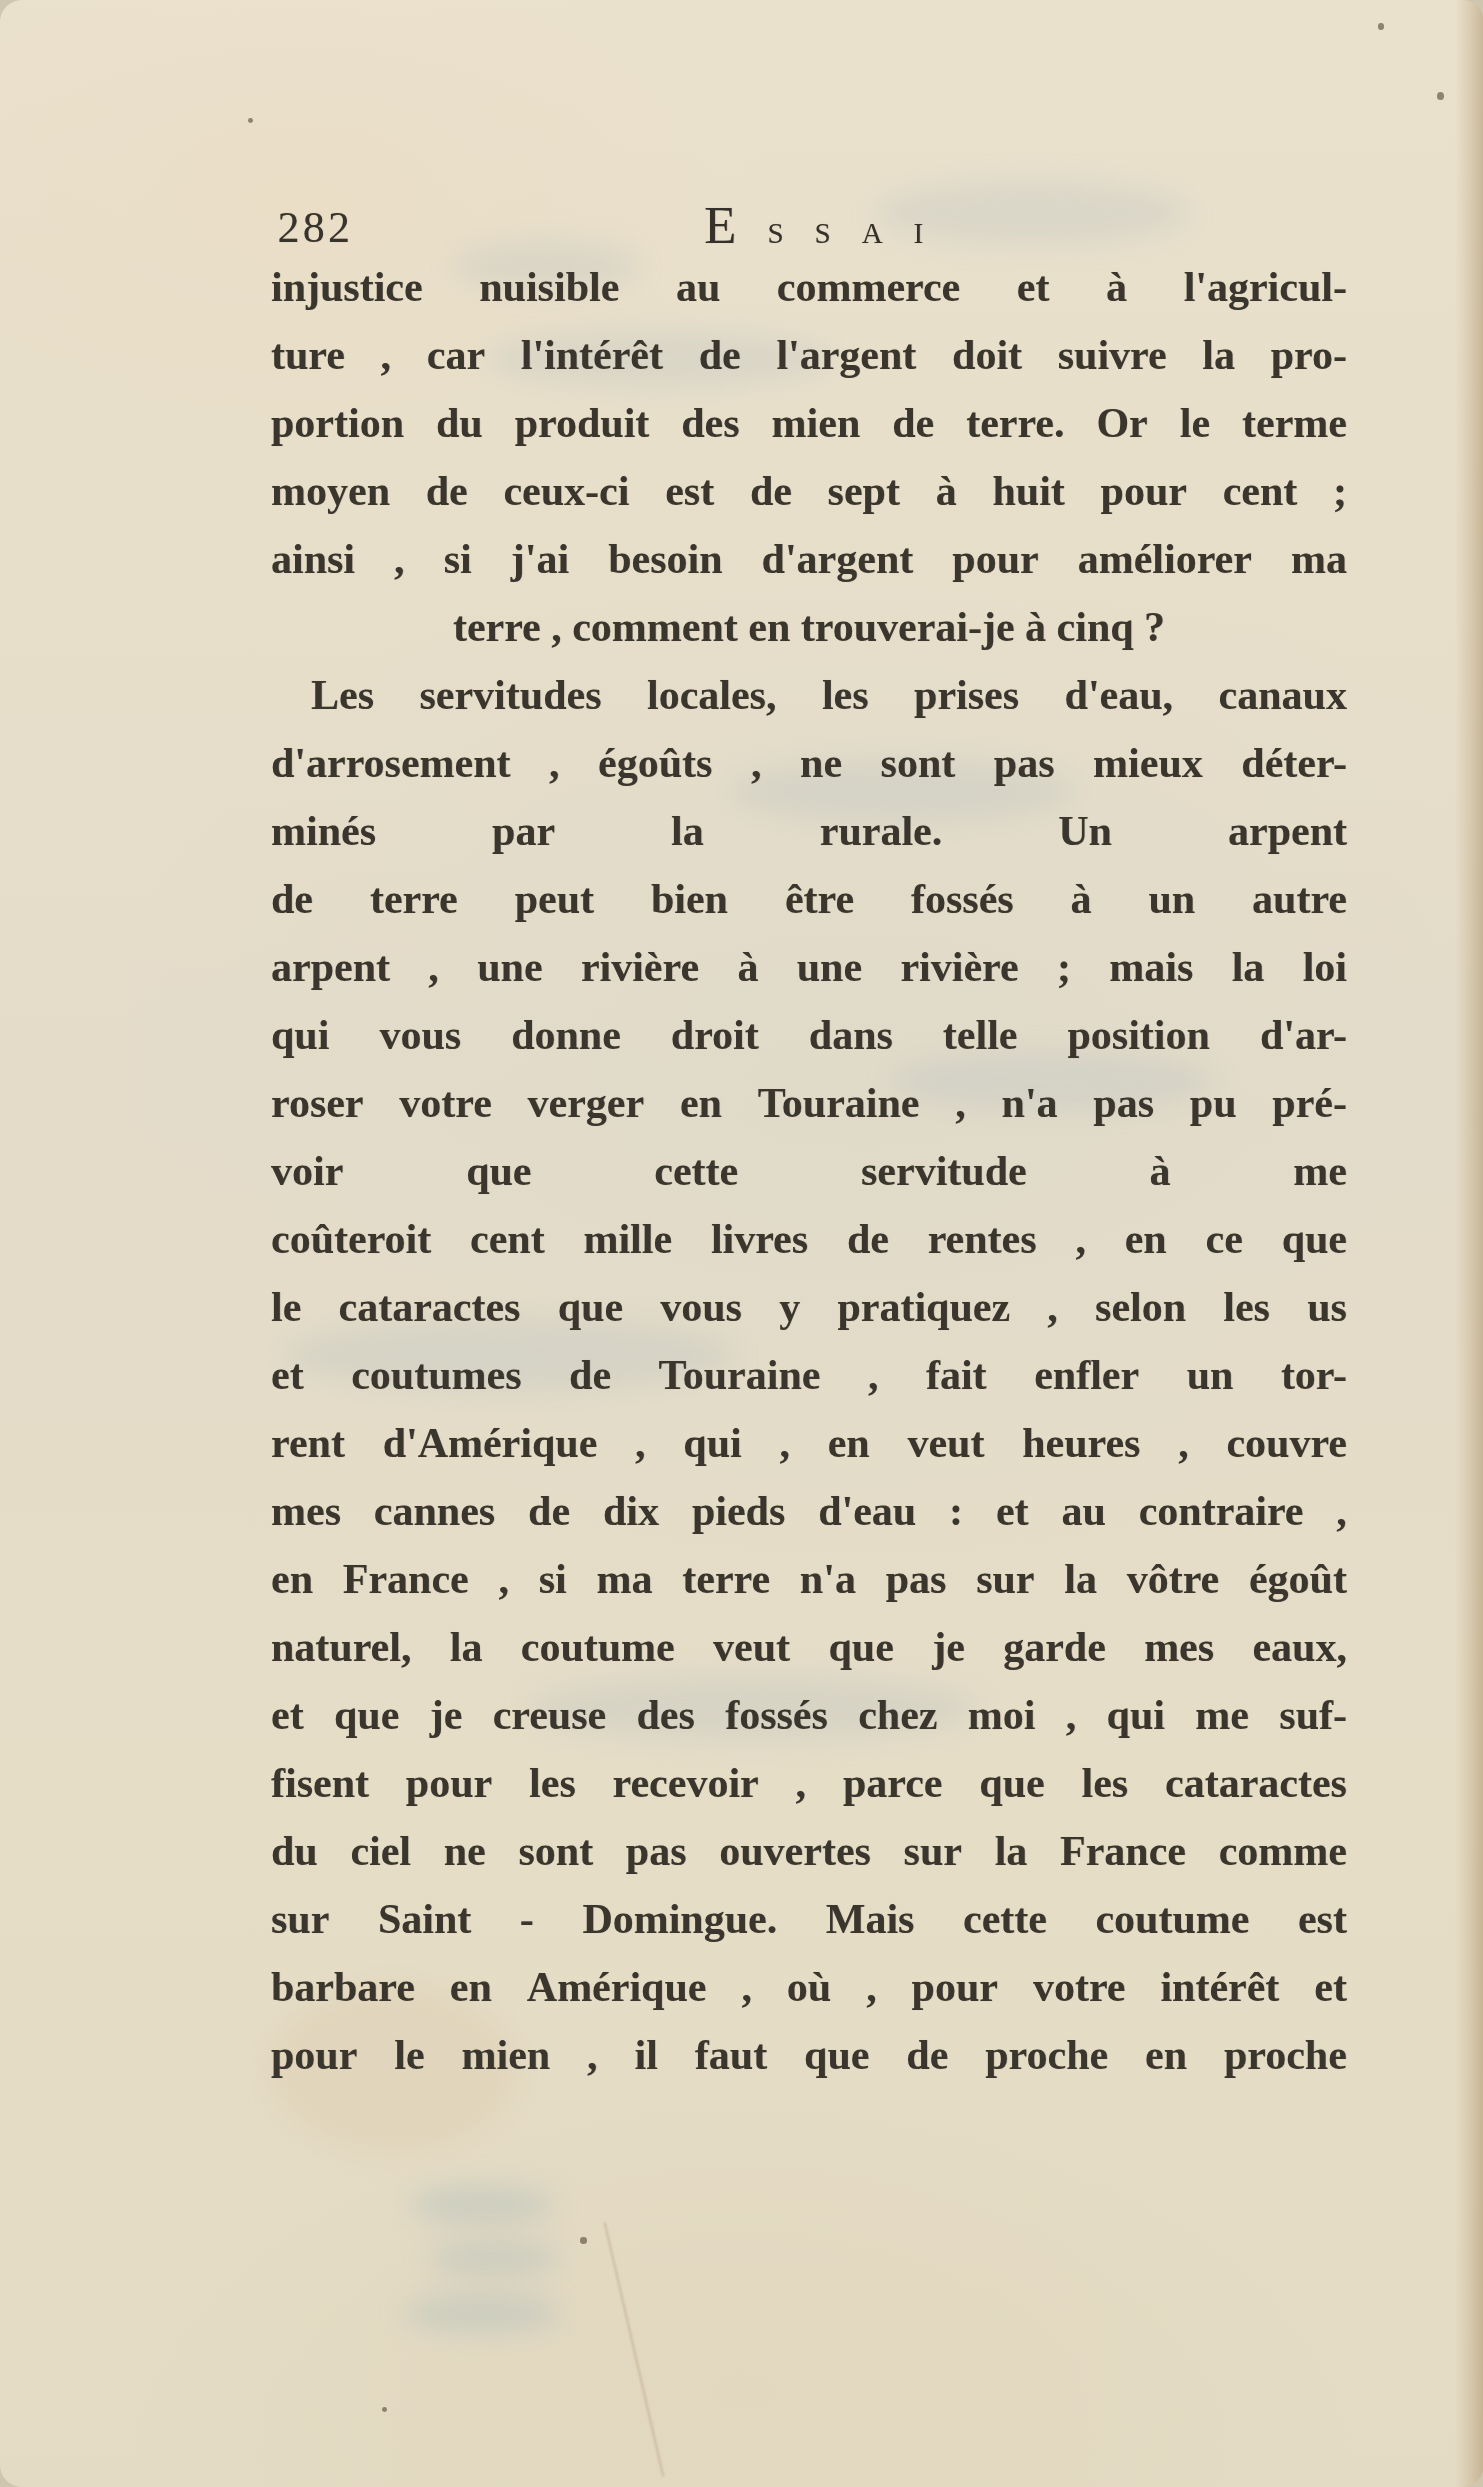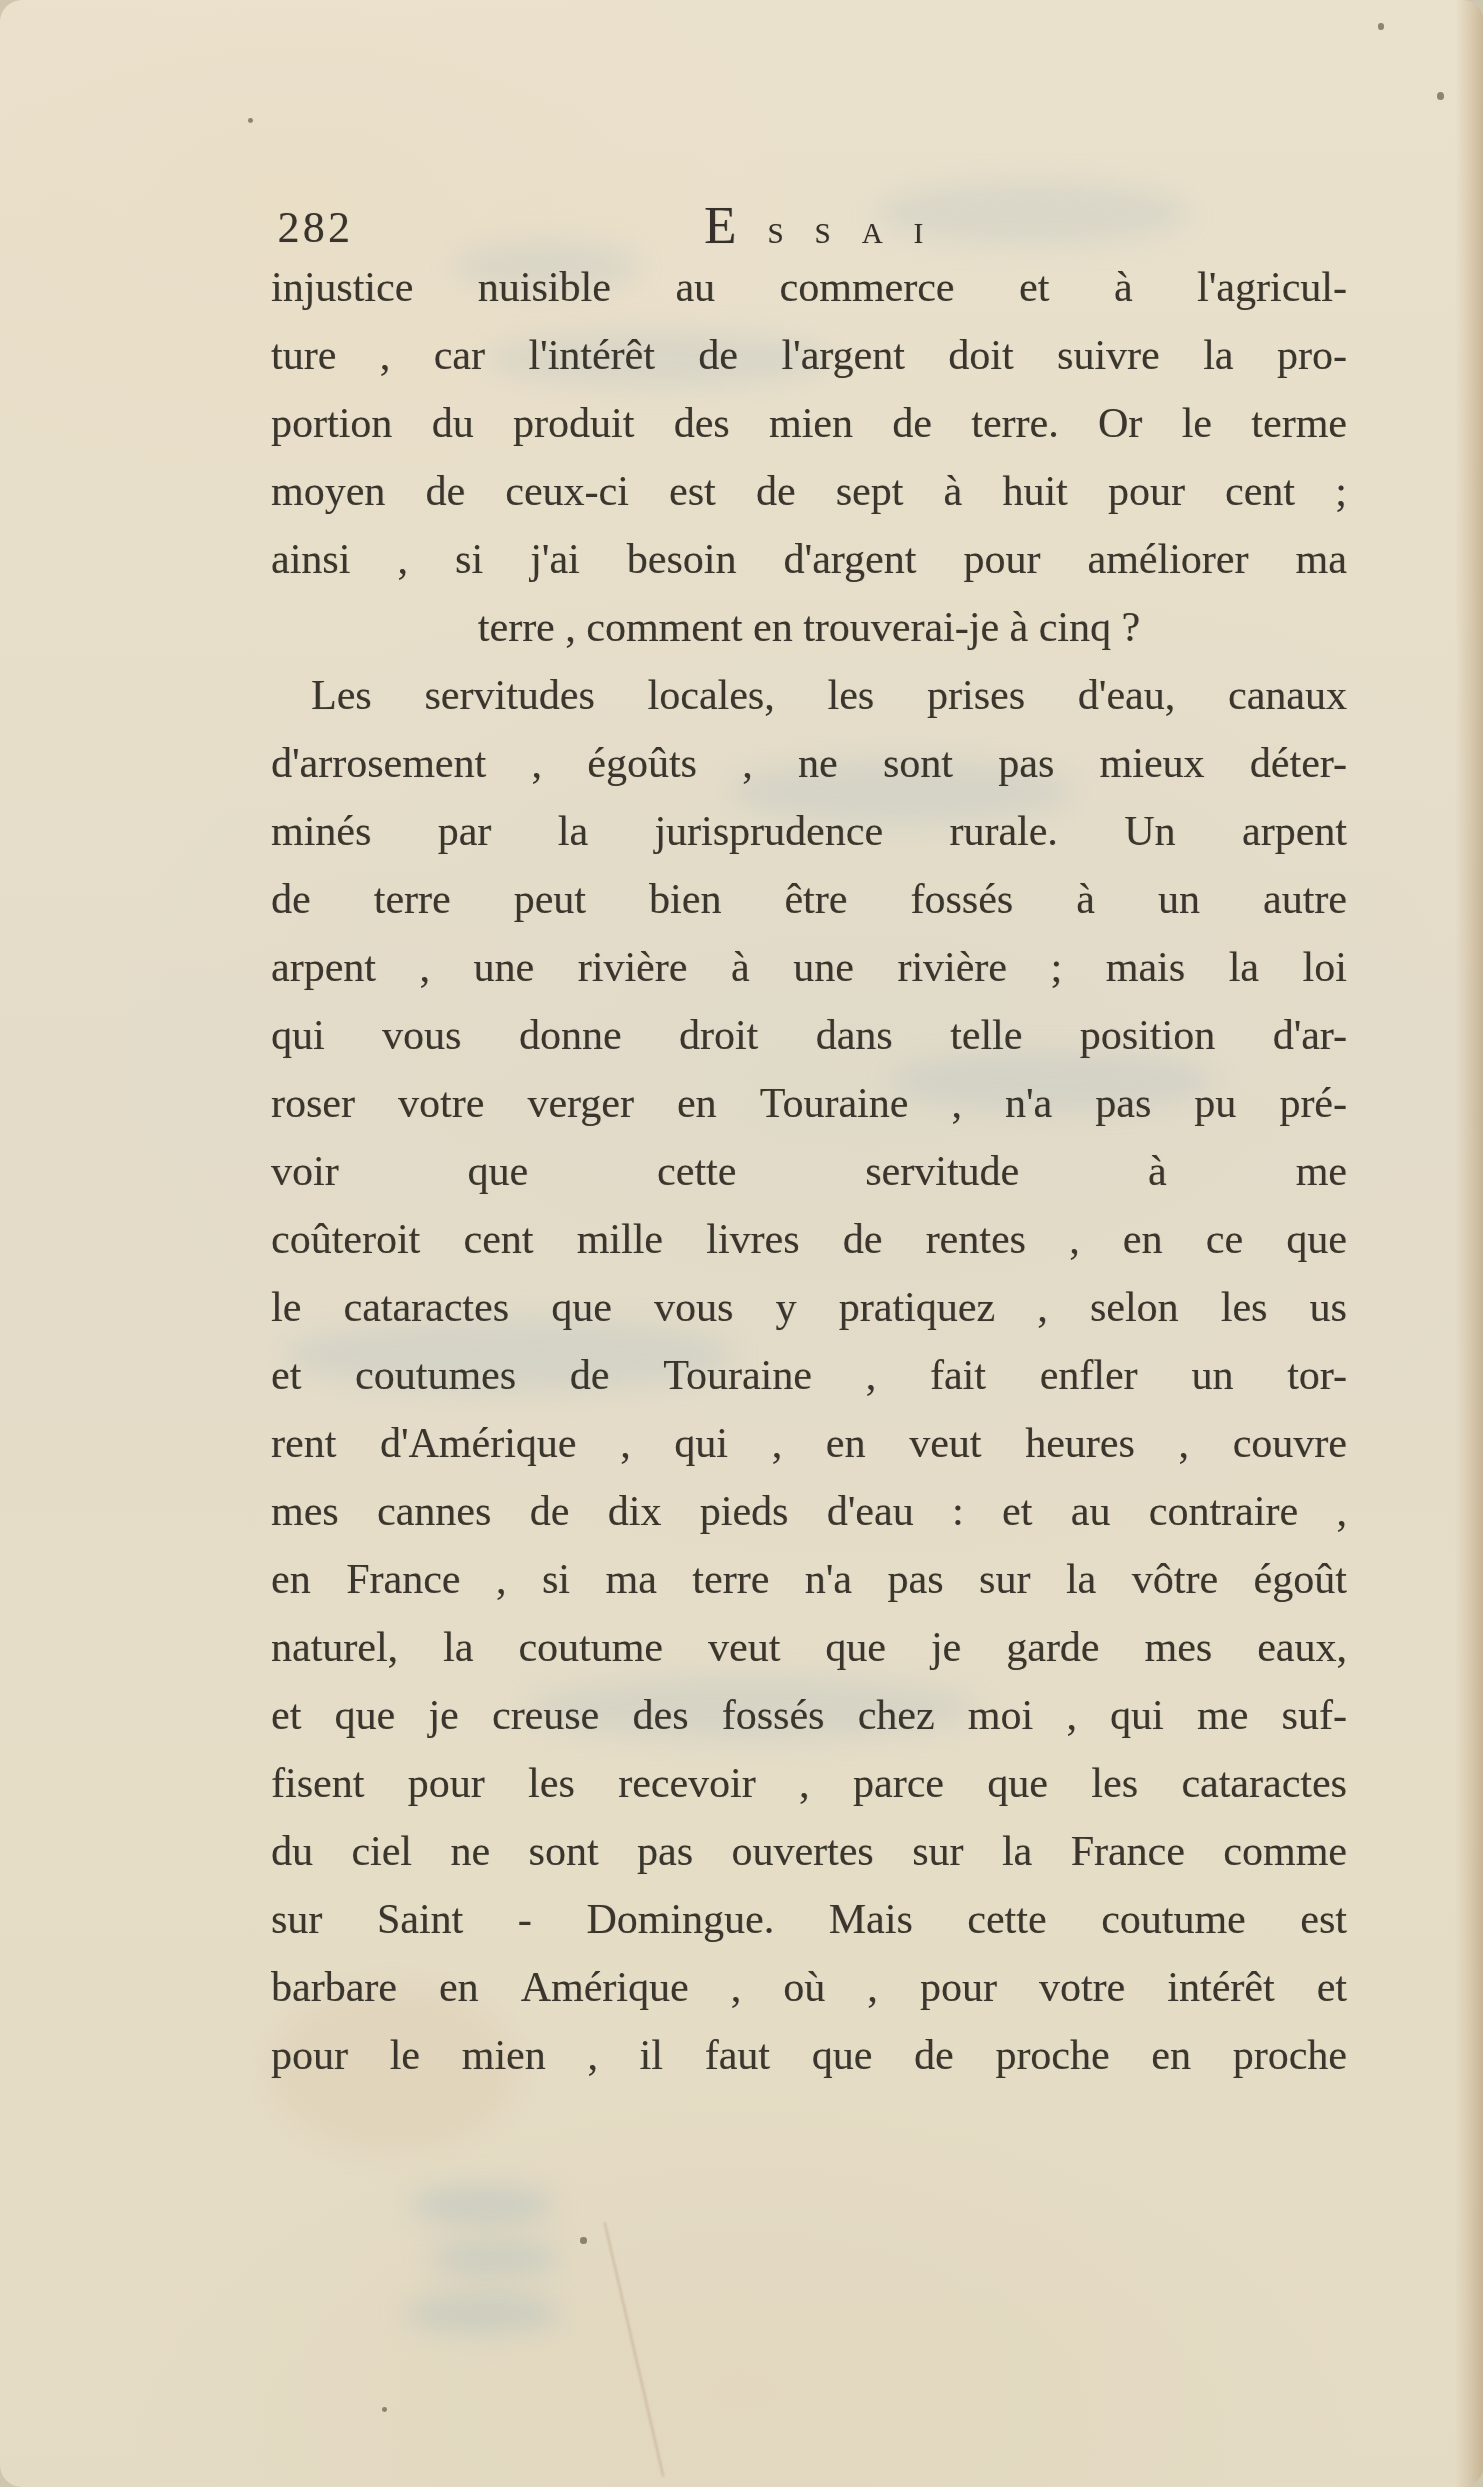--- a/index.html
+++ b/index.html
@@ -27,21 +27,21 @@
     transform:rotate(-13deg);background:rgba(150,125,90,.32);filter:blur(0.8px);pointer-events:none;}
 
   .header{position:absolute;left:271px;top:191px;width:1076px;height:68px;}
   .pagenum{position:absolute;left:6.5px;top:11.3px;font-size:44px;letter-spacing:3.2px;
     color:#38342b;text-shadow:0.4px 0.4px 0.8px rgba(56,52,43,.35);}
   .running-title{position:absolute;left:433px;top:4px;display:block;
     font-size:41px;font-variant:small-caps;letter-spacing:31px;color:#35312a;
     text-shadow:0.4px 0.4px 0.8px rgba(53,49,42,.35);}
   .running-title::first-letter{font-size:53px;}
 
-  .bodytext{position:absolute;left:271px;top:253px;width:1076px;}
+  .bodytext{position:absolute;left:271px;top:253px;width:1076px;font-weight:bold;}
   .line{height:68px;font-size:42px;line-height:68px;white-space:nowrap;
     color:#3a362d;text-shadow:0.4px 0.4px 0.7px rgba(58,54,45,.33);}
   .jline{display:flex;justify-content:space-between;align-items:baseline;white-space:normal;}
   .jline span{display:inline-block;}
   .indent{padding-left:40px;}
   .short{text-align:center;}
 </style>
 </head>
 <body>
 
@@ -148,21 +148,20 @@
         <span>ne</span>
         <span>sont</span>
         <span>pas</span>
         <span>mieux</span>
         <span>déter-</span>
       </div>
     <div class="line jline">
         <span>minés</span>
         <span>par</span>
         <span>la</span>
-        <span>jurisprudence</span>
         <span>rurale.</span>
         <span>Un</span>
         <span>arpent</span>
       </div>
     <div class="line jline">
         <span>de</span>
         <span>terre</span>
         <span>peut</span>
         <span>bien</span>
         <span>être</span>

